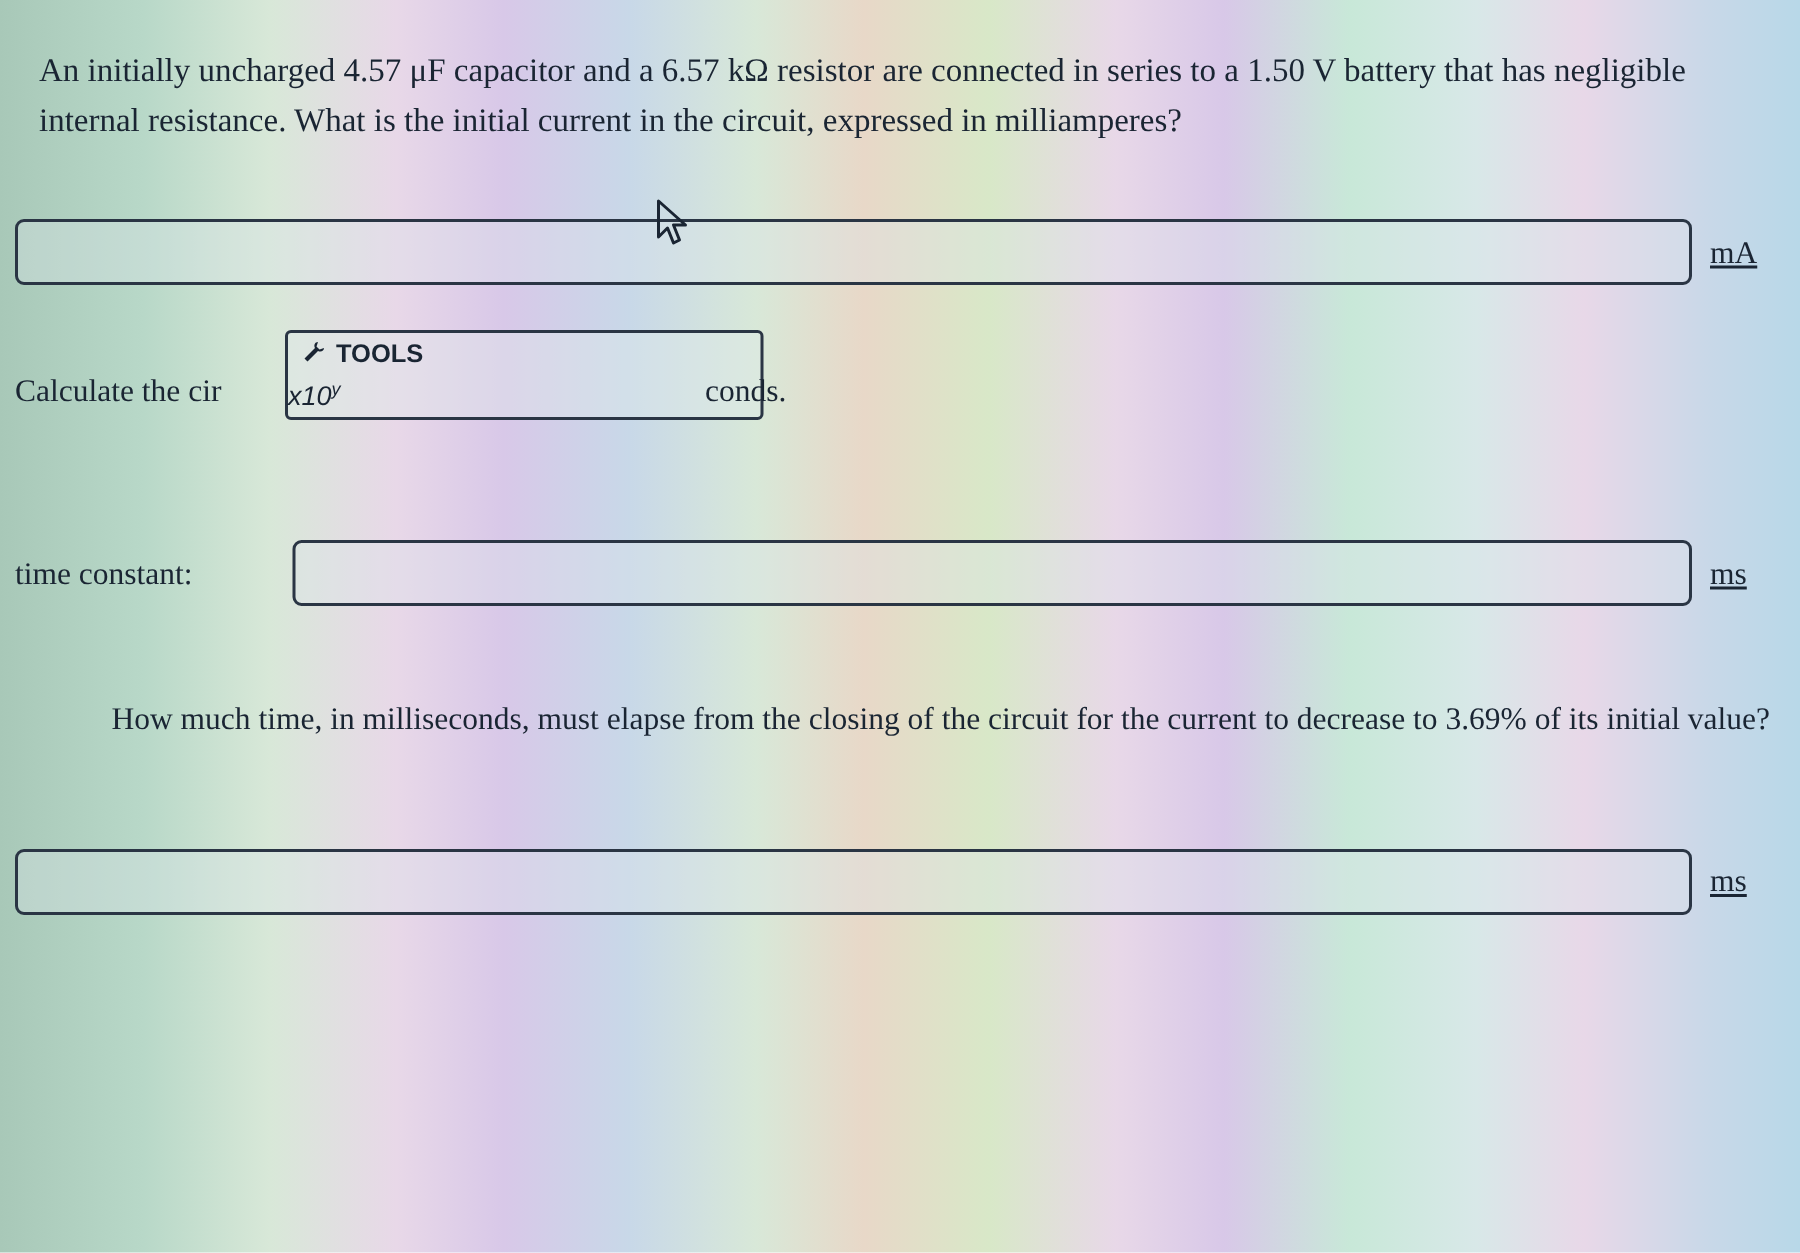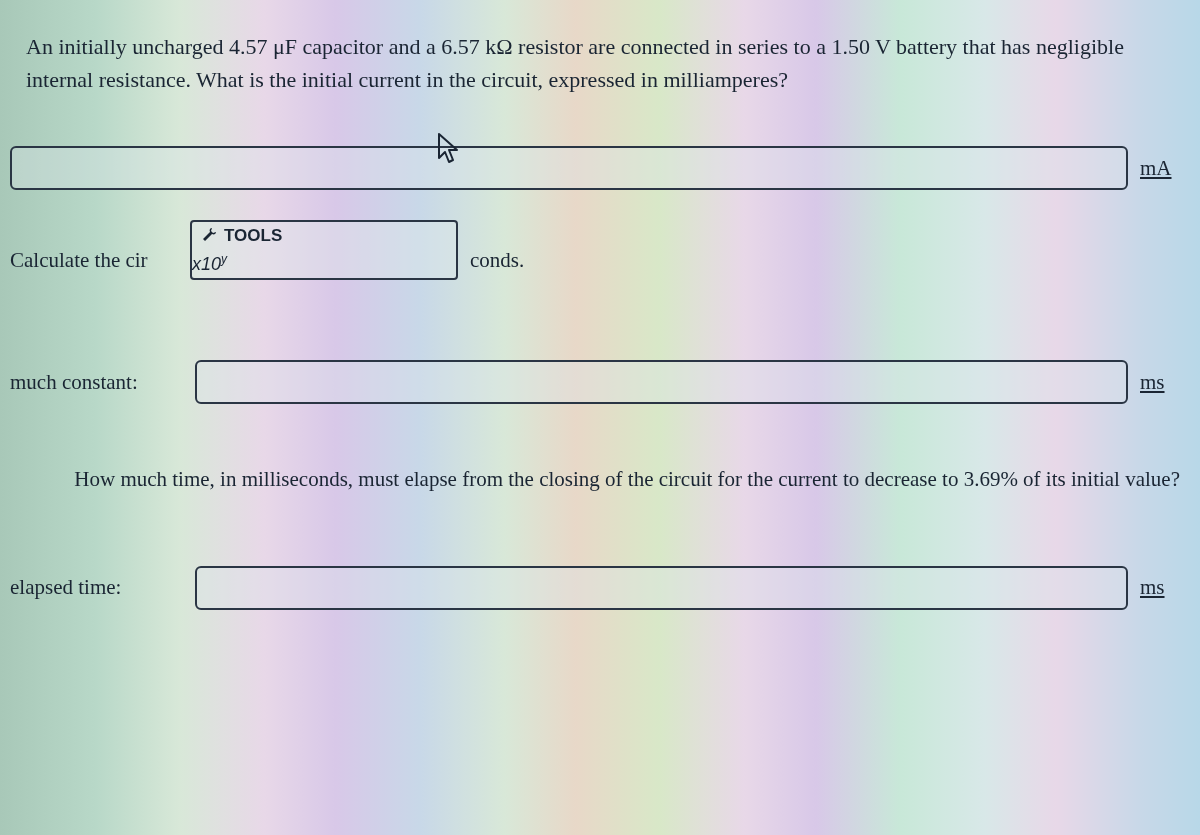--- a/index.html
+++ b/index.html
@@ -63,21 +63,21 @@
   }
   .tools-wrap {
     position: relative;
     margin: 20px 0 40px 0;
     height: 60px;
   }
   .tools-box {
     position: absolute;
     left: 180px;
     top: 0;
-    width: 268px;
+    width: 319px;
     height: 60px;
     border: 2px solid #2a3544;
     border-radius: 4px;
     background: rgba(225, 235, 235, 0.4);
   }
   .tools-header {
     display: flex;
     align-items: center;
     gap: 6px;
     padding: 4px 10px;
@@ -140,25 +140,24 @@
         <span>TOOLS</span>
       </div>
       <div class="tools-body">
         <span>x10</span><sup>y</sup>
       </div>
     </div>
     <span class="conds-text">conds.</span>
   </div>
 
   <div class="answer-row" style="margin-top:80px">
-    <span class="label">much constant:</span>
+    <span class="label">time constant:</span>
     <input class="answer-input" type="text" value="" style="">
     <span class="unit">ms</span>
   </div>
 
   <p class="sub-question">How much time, in milliseconds, must elapse from the closing of the circuit for the current to decrease to 3.69% of its initial value?</p>
 
   <div class="answer-row" style="margin-top:70px">
-    <span class="label">elapsed time:</span>
     <input class="answer-input" type="text" value="" style="">
     <span class="unit">ms</span>
   </div>
 </div>
 
 </body></html>

